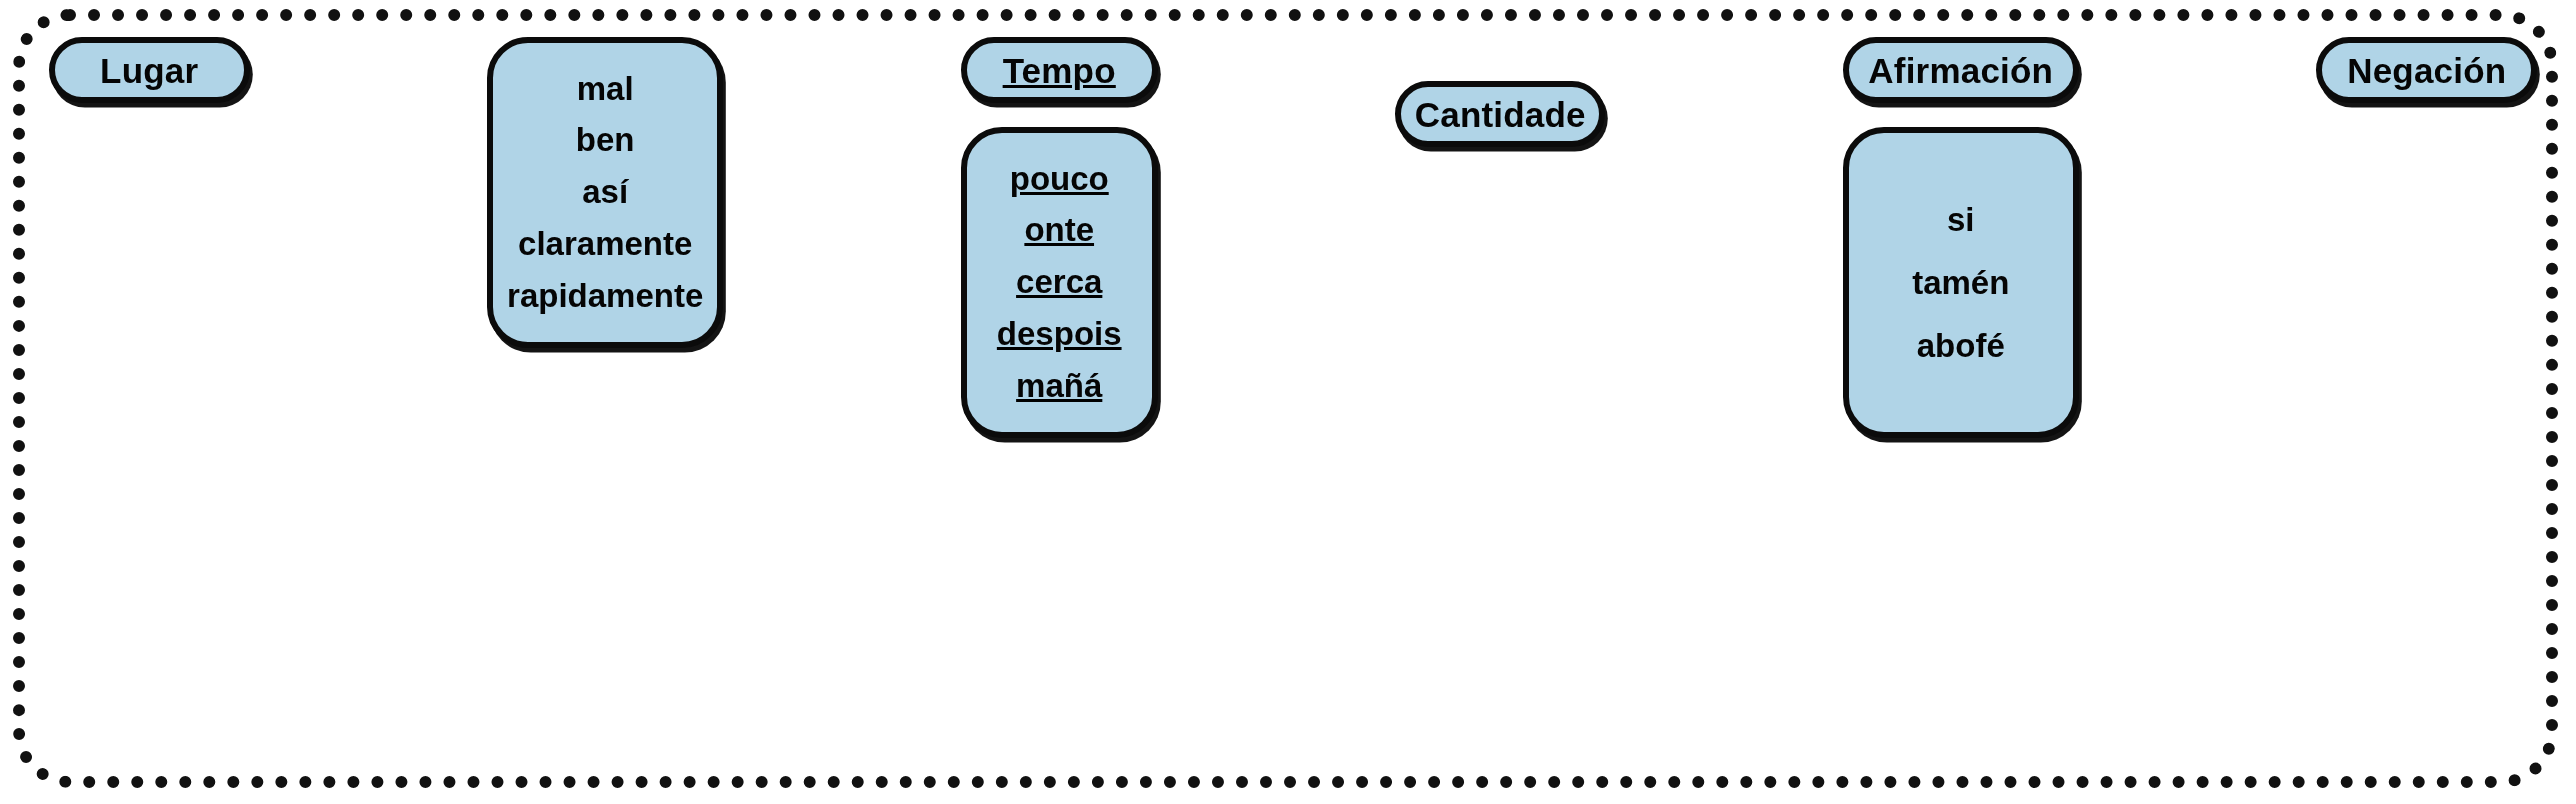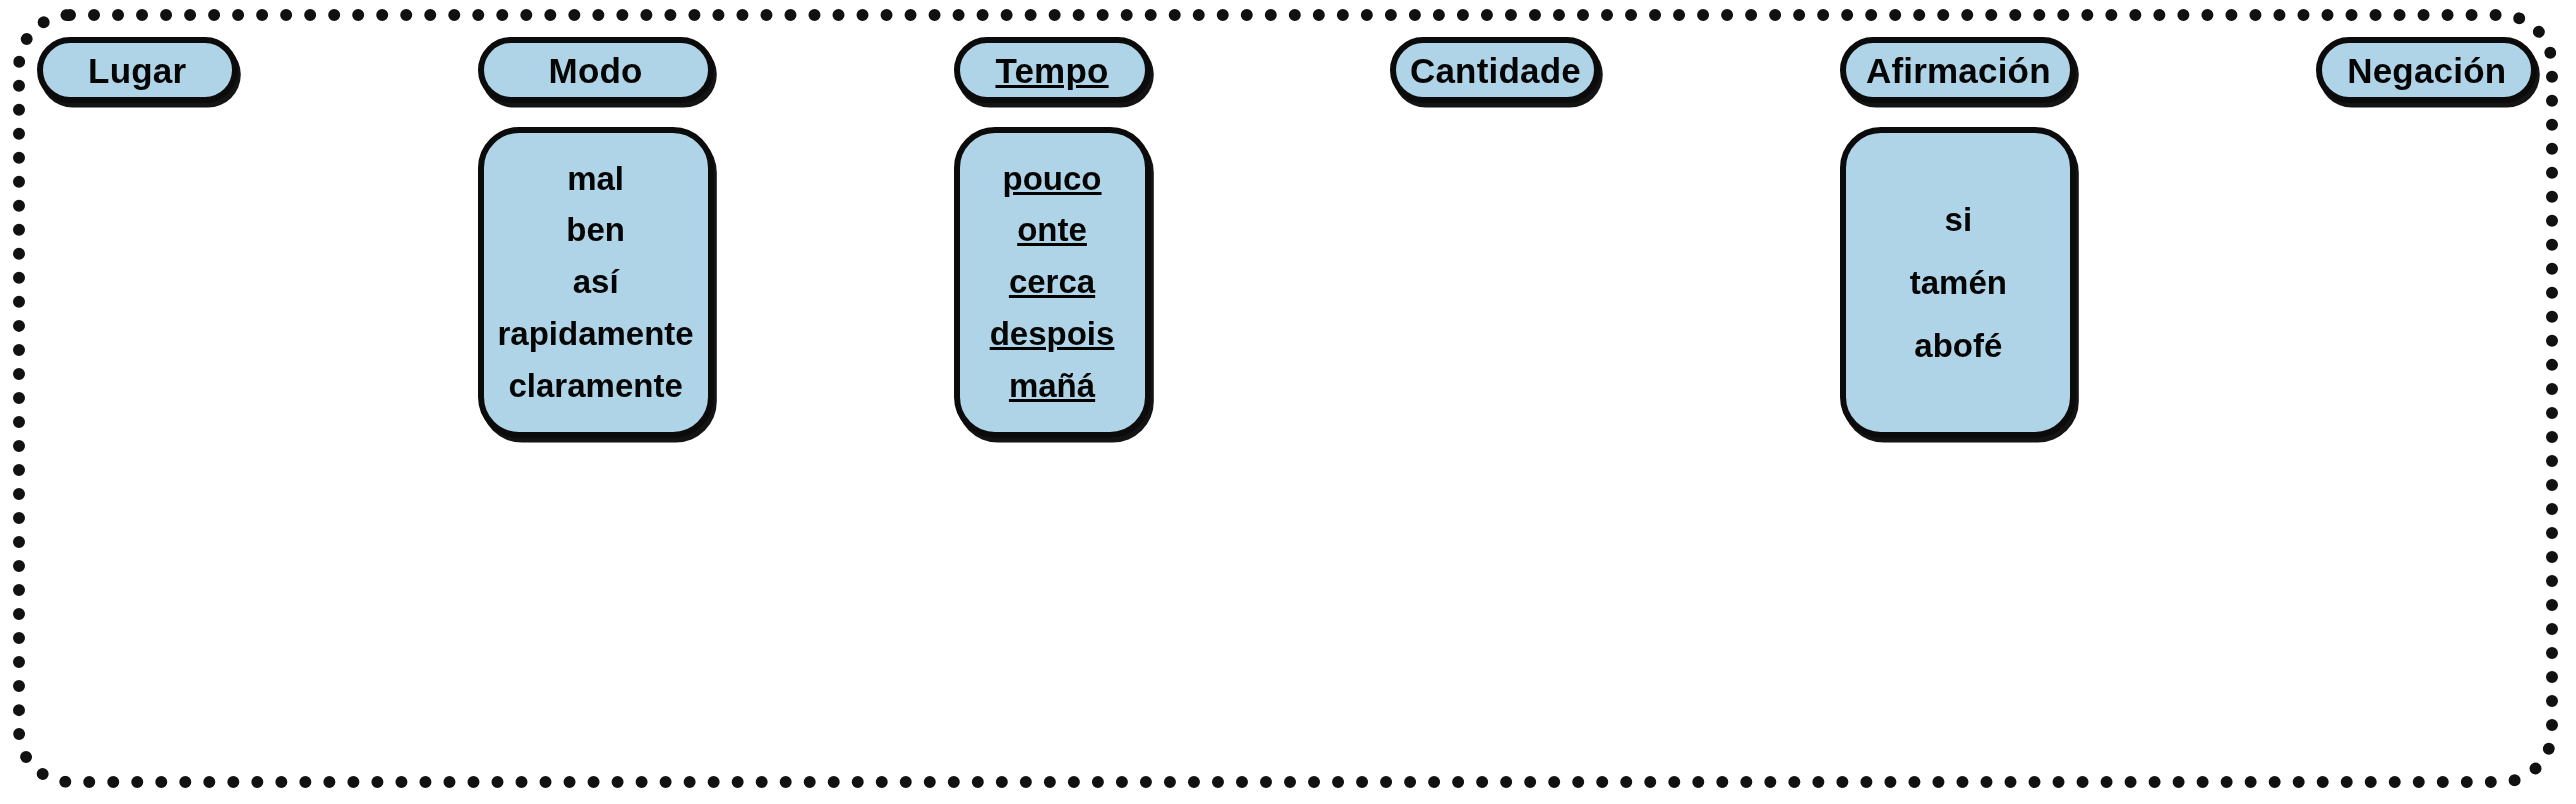--- a/index.html
+++ b/index.html
@@ -50,24 +50,24 @@
   }
 
   .column {
     display: flex;
     flex-direction: column;
     align-items: stretch;
     box-sizing: border-box;
   }
 
   
-  .col-0 { width: 201px; }
+  .col-0 { width: 201px; margin-left: 12px; }
   .col-1 { width: 236px; }
   .col-2 { width: 197px; text-decoration: underline; }
-  .col-3 { width: 210px; }
+  .col-3 { width: 210px; margin-top: 44px; }
   .col-4 { width: 236px; }
   .col-5 { width: 221px; }
 
   .header-pill {
     height: 66px;
     background: #b0d4e7;
     border: 6.4px solid #0b0b0b;
     border-radius: 37px;
     display: flex;
     align-items: center;
@@ -122,29 +122,26 @@
 
   <div class="grid">
 
     <div class="column col-0">
       <div class="header-pill">
         <span class="label">Lugar</span>
       </div>
     </div>
 
     <div class="column col-1">
-      <div class="header-pill">
-        <span class="label">Modo</span>
-      </div>
       <div class="word-card">
         <div class="word">mal</div>
         <div class="word">ben</div>
         <div class="word">así</div>
+        <div class="word">claramente</div>
         <div class="word">rapidamente</div>
-        <div class="word">claramente</div>
       </div>
     </div>
 
     <div class="column col-2">
       <div class="header-pill">
         <span class="label">Tempo</span>
       </div>
       <div class="word-card">
         <div class="word">pouco</div>
         <div class="word">onte</div>

